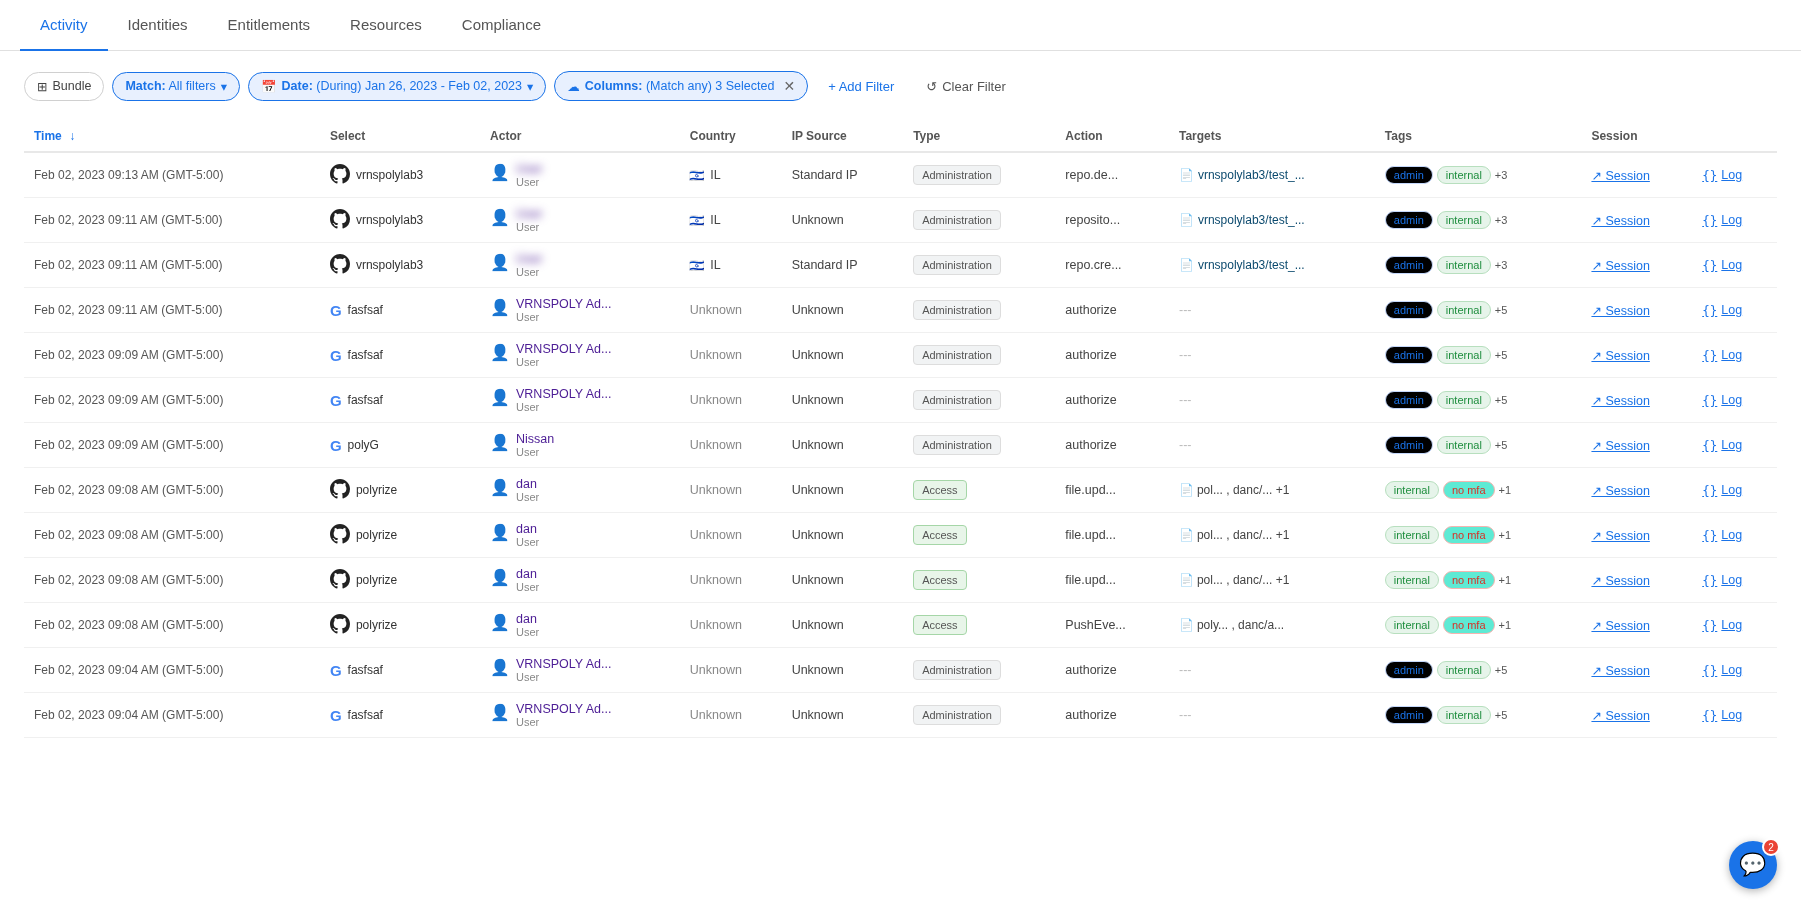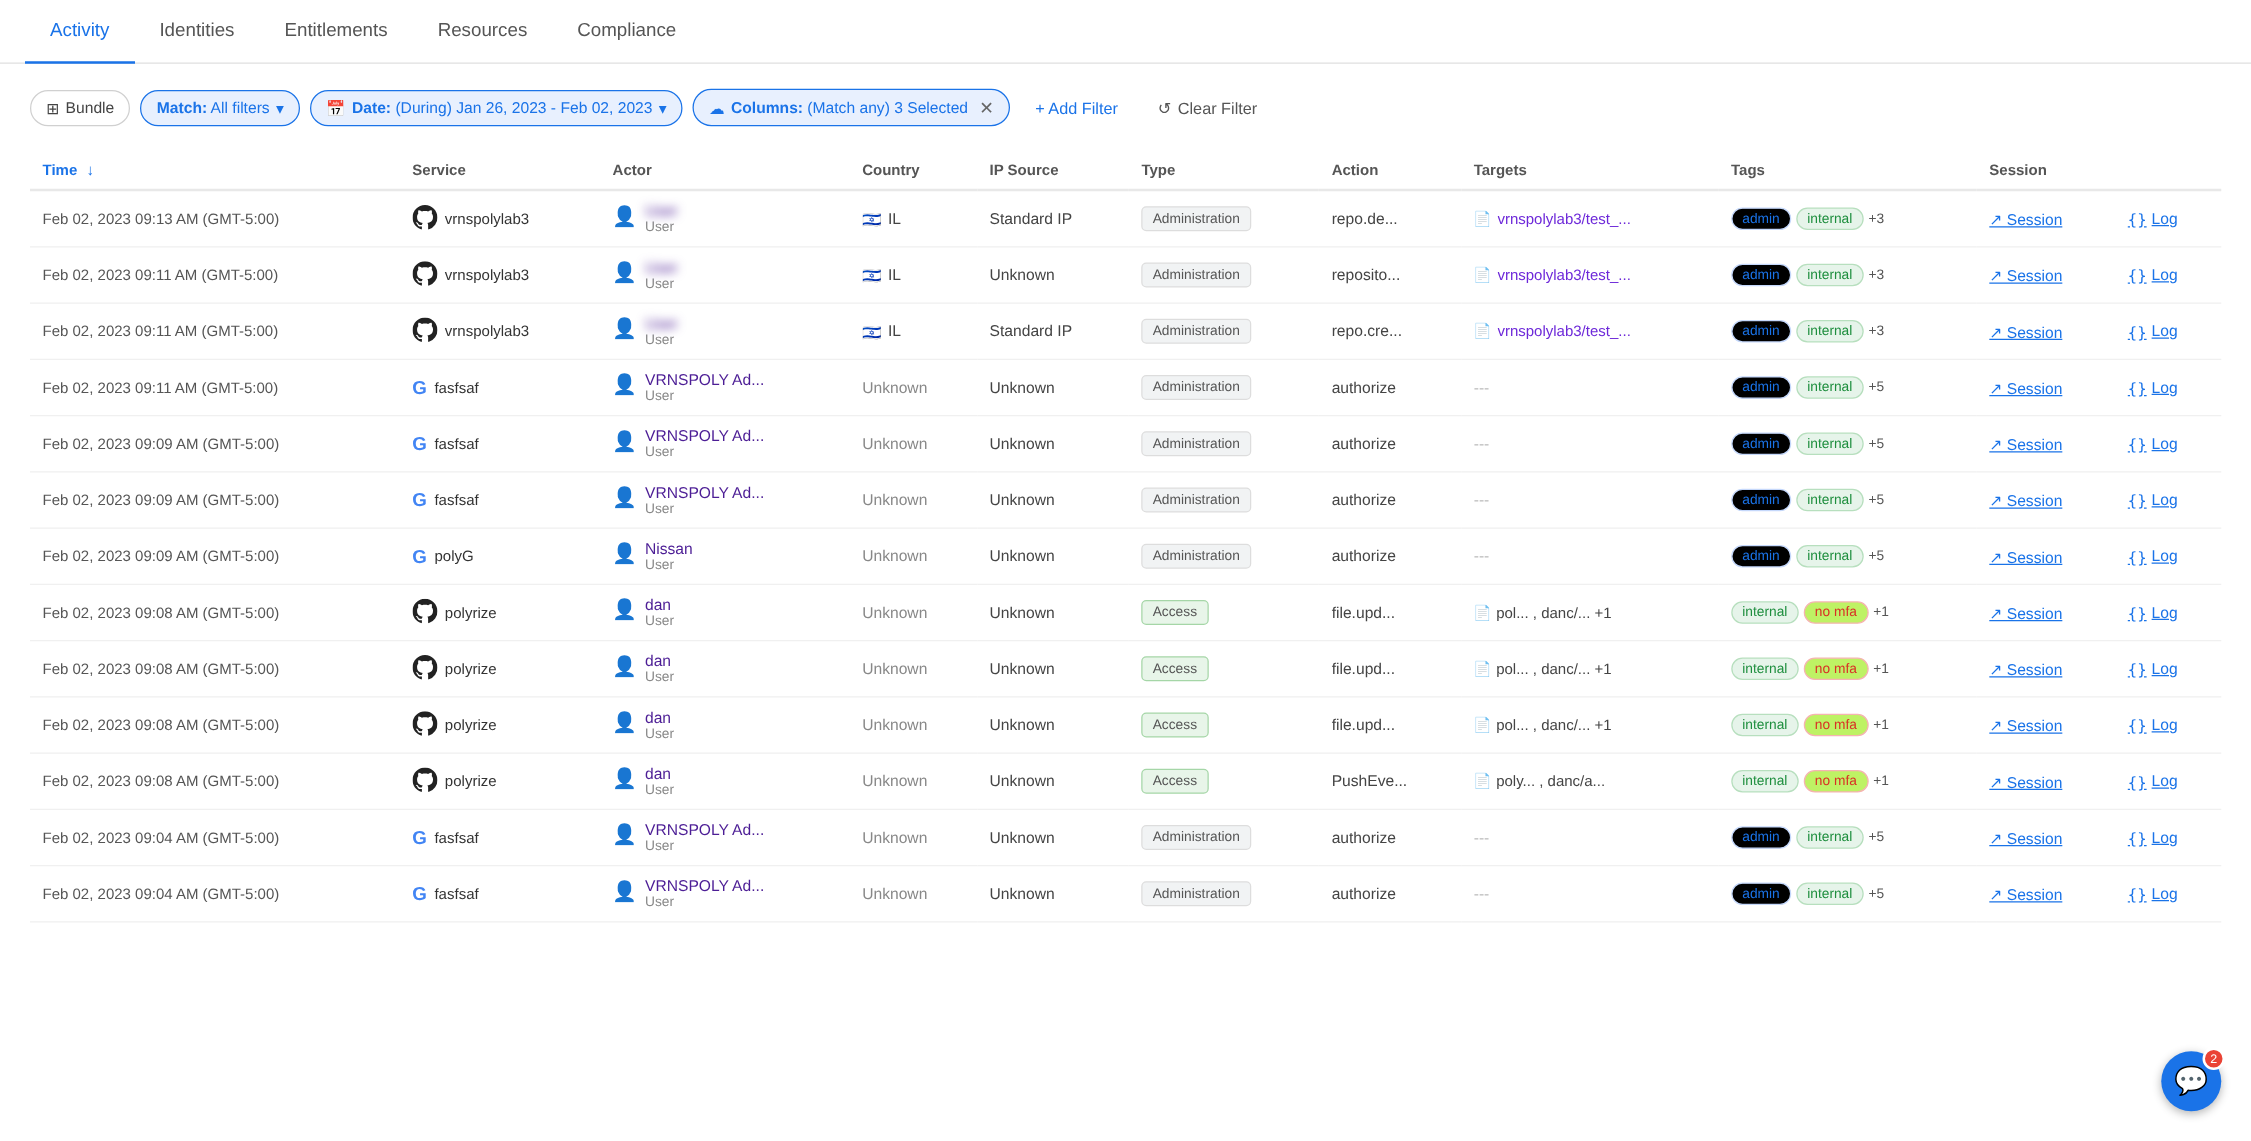--- a/index.html
+++ b/index.html
@@ -44,27 +44,27 @@
     .flag-cell { display: flex; align-items: center; gap: 5px; }
 
     
     .type-badge { display: inline-block; padding: 3px 8px; border-radius: 4px; font-size: 11px; background: #f1f3f4; color: #555; border: 1px solid #ddd; }
 
     
     .tags-cell { display: flex; align-items: center; gap: 4px; flex-wrap: nowrap; }
     .tag { display: inline-block; padding: 2px 8px; border-radius: 12px; font-size: 11px; white-space: nowrap; }
     .tag-admin { background: #000000; color: #1a73e8; border: 1px solid #c5d8fb; }
     .tag-internal { background: #e6f4ea; color: #1e8e3e; border: 1px solid #b7dfbe; }
-    .tag-nomfa { background: #bef264; color: #d93025; border: 1px solid #f5b4b0; }
+    .tag-nomfa { background: #5eead4; color: #d93025; border: 1px solid #f5b4b0; }
     .tag-plus { color: #555; font-size: 11px; }
 
     
     .target-cell { display: flex; align-items: center; gap: 4px; max-width: 220px; }
     .target-icon { font-size: 12px; color: #666; }
-    .target-text { color: #6d28d9; font-size: 12px; white-space: nowrap; overflow: hidden; text-overflow: ellipsis; max-width: 120px; }
+    .target-text { color: #0c4a6e; font-size: 12px; white-space: nowrap; overflow: hidden; text-overflow: ellipsis; max-width: 120px; }
 
     
     .session-link { color: #1a73e8; cursor: pointer; display: inline-flex; align-items: center; gap: 4px; font-size: 12.5px; }
     .log-link { color: #1a73e8; cursor: pointer; display: inline-flex; align-items: center; gap: 4px; font-size: 12.5px; }
 
     
     .chat-bubble { position: fixed; bottom: 24px; right: 24px; width: 48px; height: 48px; border-radius: 50%; background: #1a73e8; display: flex; align-items: center; justify-content: center; cursor: pointer; box-shadow: 0 2px 8px rgba(0,0,0,0.3); }
     .chat-bubble-icon { color: white; font-size: 22px; }
     .chat-badge { position: absolute; top: -3px; right: -3px; background: #ea4335; color: white; border-radius: 50%; width: 18px; height: 18px; font-size: 10px; display: flex; align-items: center; justify-content: center; border: 2px solid #fff; }
 
@@ -109,21 +109,21 @@
       <span>↺</span>
       <span>Clear Filter</span>
     </button>
   </div>
 
 
   <table class="data-table">
     <thead>
       <tr>
         <th class="sort-active">Time <span class="sort-arrow">↓</span></th>
-        <th>Service</th>
+        <th>Select</th>
         <th>Actor</th>
         <th>Country</th>
         <th>IP Source</th>
         <th>Type</th>
         <th>Action</th>
         <th>Targets</th>
         <th>Tags</th>
         <th>Session</th>
         <th></th>
       </tr>

